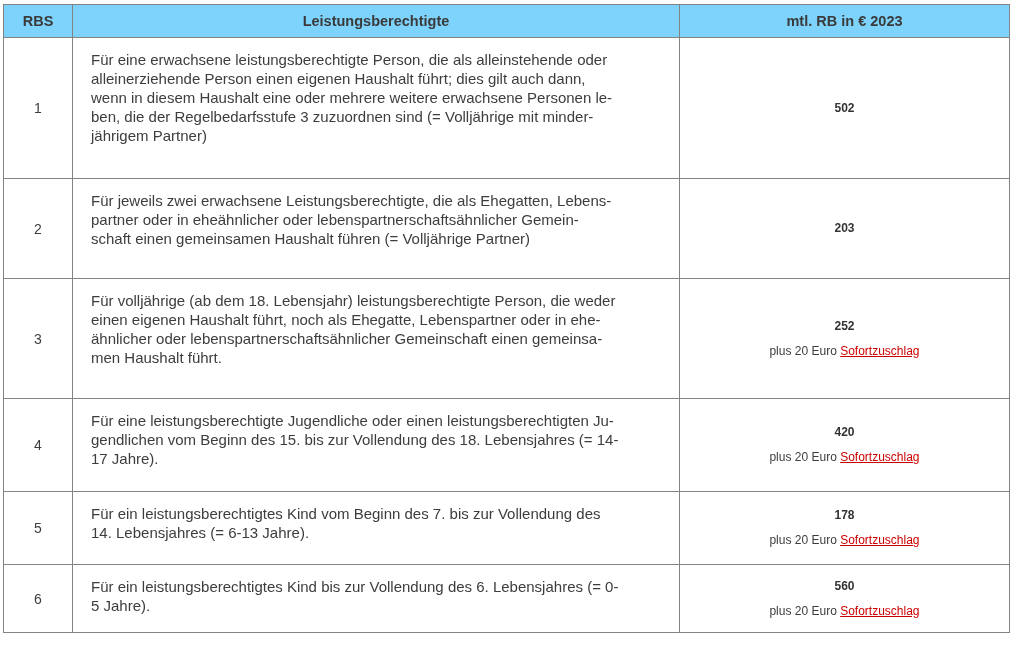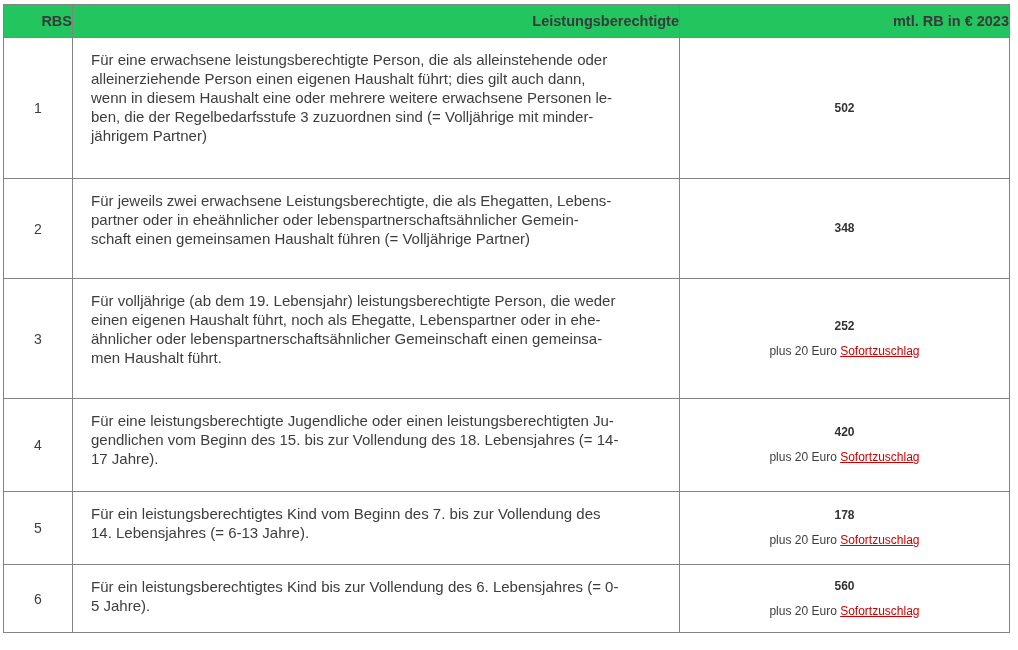--- a/index.html
+++ b/index.html
@@ -23,24 +23,24 @@
   }
   table.rb-table col.c1 { width: 69px; }
   table.rb-table col.c2 { width: 607px; }
   table.rb-table col.c3 { width: 330px; }
   table.rb-table th,
   table.rb-table td {
     border: 1px solid #838383;
     box-sizing: border-box;
   }
   table.rb-table th {
-    background: #22c55e;
+    background: #7dd3fc;
     font-size: 14.5px;
     font-weight: bold;
-    text-align: right;
+    text-align: center;
     height: 33px;
     color: #3a3a3a;
     padding: 0;
   }
   td.rbs {
     text-align: center;
     vertical-align: middle;
     font-size: 14px;
     color: #3d3d3d;
   }
@@ -106,27 +106,27 @@
           <div class="amount-value">502</div>
 
         </td>
       </tr>
       <tr>
         <td class="rbs">2</td>
         <td class="desc">Für jeweils zwei erwachsene Leistungsberechtigte, die als Ehegatten, Lebens-
 partner oder in eheähnlicher oder lebenspartnerschaftsähnlicher Gemein-
 schaft einen gemeinsamen Haushalt führen (= Volljährige Partner)</td>
         <td class="amount">
-          <div class="amount-value">348</div>
+          <div class="amount-value">203</div>
 
         </td>
       </tr>
       <tr>
         <td class="rbs">3</td>
-        <td class="desc">Für volljährige (ab dem 19. Lebensjahr) leistungsberechtigte Person, die weder
+        <td class="desc">Für volljährige (ab dem 18. Lebensjahr) leistungsberechtigte Person, die weder
 einen eigenen Haushalt führt, noch als Ehegatte, Lebenspartner oder in ehe-
 ähnlicher oder lebenspartnerschaftsähnlicher Gemeinschaft einen gemeinsa-
 men Haushalt führt.</td>
         <td class="amount">
           <div class="amount-value">252</div>
           <div class="surcharge"><span>plus 20 Euro </span><a class="surcharge-link">Sofortzuschlag</a></div>
         </td>
       </tr>
       <tr>
         <td class="rbs">4</td>

